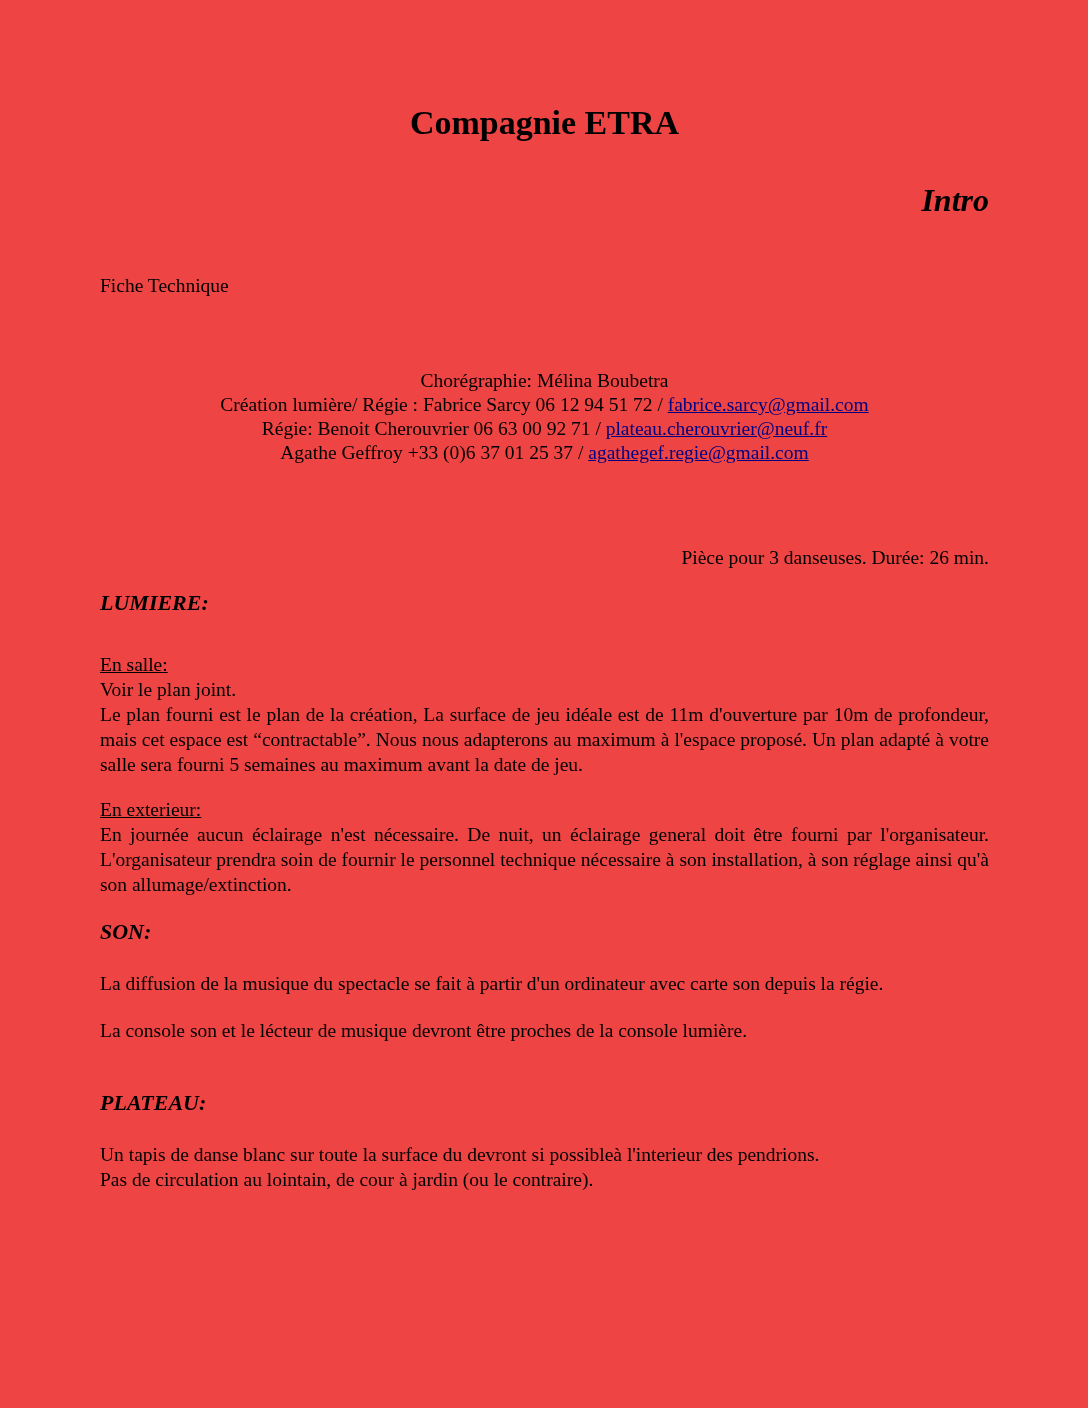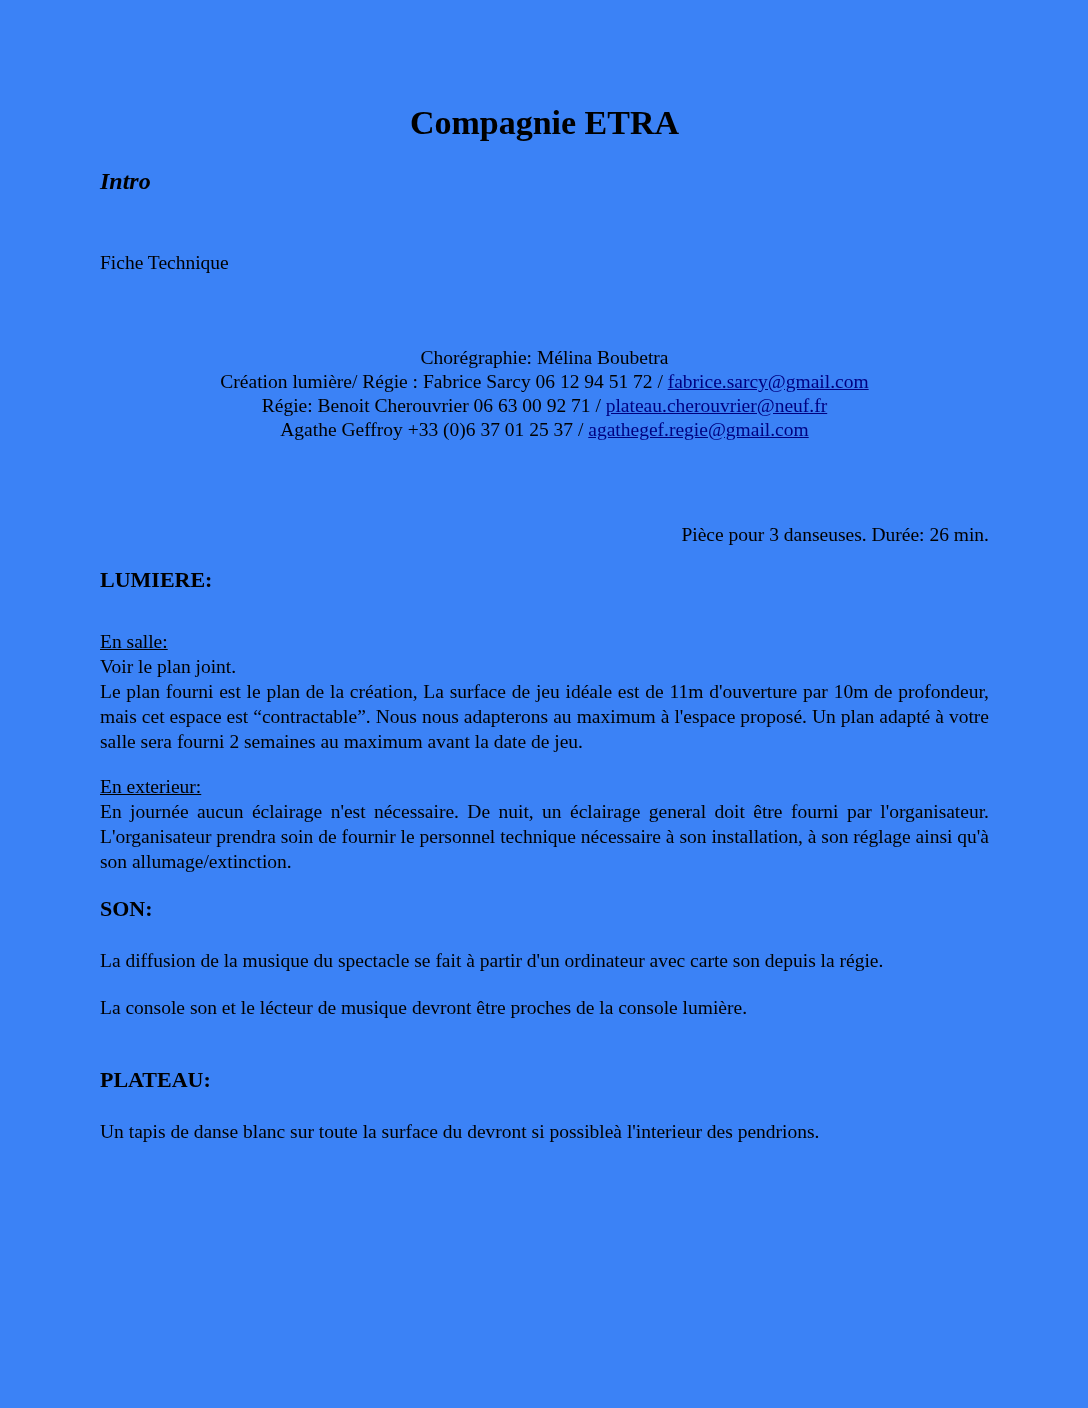--- a/index.html
+++ b/index.html
@@ -6,41 +6,41 @@
     margin: 0;
     padding: 0;
     background: #ffffff;
   }
   .page {
     position: relative;
     width: 1088px;
     height: 1408px;
     box-sizing: border-box;
     padding: 103px 99px 40px 100px;
-    background: #3b82f6;
+    background: #ef4444;
     color: #000000;
     font-family: "Liberation Serif", "DejaVu Serif", serif;
     font-size: 19.5px;
     line-height: 25px;
     overflow: hidden;
   }
   .title {
     text-align: center;
     font-size: 34px;
     font-weight: bold;
     line-height: 1.15;
     margin: 0;
   }
   .subtitle {
-    text-align: left;
-    font-size: 24px;
+    text-align: right;
+    font-size: 32px;
     font-weight: bold;
     font-style: italic;
     line-height: 1.15;
-    margin: 26px 0 0 0;
+    margin: 40px 0 0 0;
   }
   .doc-label {
     text-align: left;
     margin-top: 56px;
     line-height: 22px;
   }
   .credits {
     text-align: center;
     margin-top: 72px;
     line-height: 24px;
@@ -52,20 +52,21 @@
   }
   .lead {
     margin: 80px 0 0 0;
     text-align: right;
   }
   .section-heading {
     font-size: 22px;
     font-weight: bold;
     line-height: 26px;
     margin: 0;
+    font-style: italic;
   }
   .section-heading.lumiere { margin-top: 20px; }
   .section-heading.son     { margin-top: 22px; }
   .section-heading.plateau { margin-top: 47px; }
   .sub-block { margin-top: 36px; }
   .sub-block.exterieur { margin-top: 20px; }
   .sub-label {
     text-decoration: underline;
   }
   .para {
@@ -94,35 +95,36 @@
     <div class="credit-line"><span>Agathe Geffroy +33 (0)6 37 01 25 37 / </span><a class="email-link">agathegef.regie@gmail.com</a></div>
   </div>
 
   <p class="lead">Pièce pour 3 danseuses. Durée: 26 min.</p>
 
   <h2 class="section-heading lumiere">LUMIERE:</h2>
 
   <div class="sub-block">
     <div class="sub-label">En salle:</div>
     <div class="line">Voir le plan joint.</div>
-    <div class="para">Le plan fourni est le plan de la création, La surface de jeu idéale est de 11m d'ouverture par 10m de profondeur, mais cet espace est “contractable”. Nous nous adapterons au maximum à l'espace proposé. Un plan adapté à votre salle sera fourni 2 semaines au maximum avant la date de jeu.</div>
+    <div class="para">Le plan fourni est le plan de la création, La surface de jeu idéale est de 11m d'ouverture par 10m de profondeur, mais cet espace est “contractable”. Nous nous adapterons au maximum à l'espace proposé. Un plan adapté à votre salle sera fourni 5 semaines au maximum avant la date de jeu.</div>
   </div>
 
   <div class="sub-block exterieur">
     <div class="sub-label">En exterieur:</div>
     <div class="para">En journée aucun éclairage n'est nécessaire. De nuit, un éclairage general doit être fourni par l'organisateur. L'organisateur prendra soin de fournir le personnel technique nécessaire à son installation, à son réglage ainsi qu'à son allumage/extinction.</div>
   </div>
 
   <h2 class="section-heading son">SON:</h2>
 
   <p class="para gap-sm">La diffusion de la musique du spectacle se fait à partir d'un  ordinateur avec carte son depuis la régie.</p>
 
   <div class="para gap-xs">
     <div class="line">La console son et le lécteur de musique devront être proches de la console lumière.</div>
   </div>
 
   <h2 class="section-heading plateau">PLATEAU:</h2>
 
   <div class="para gap-sm">
     <div class="line">Un tapis de danse blanc sur toute la surface du devront si possibleà l'interieur des pendrions.</div>
+    <div class="line">Pas de circulation au lointain, de cour à jardin (ou le contraire).</div>
   </div>
 
 </div>
 
 </body></html>

